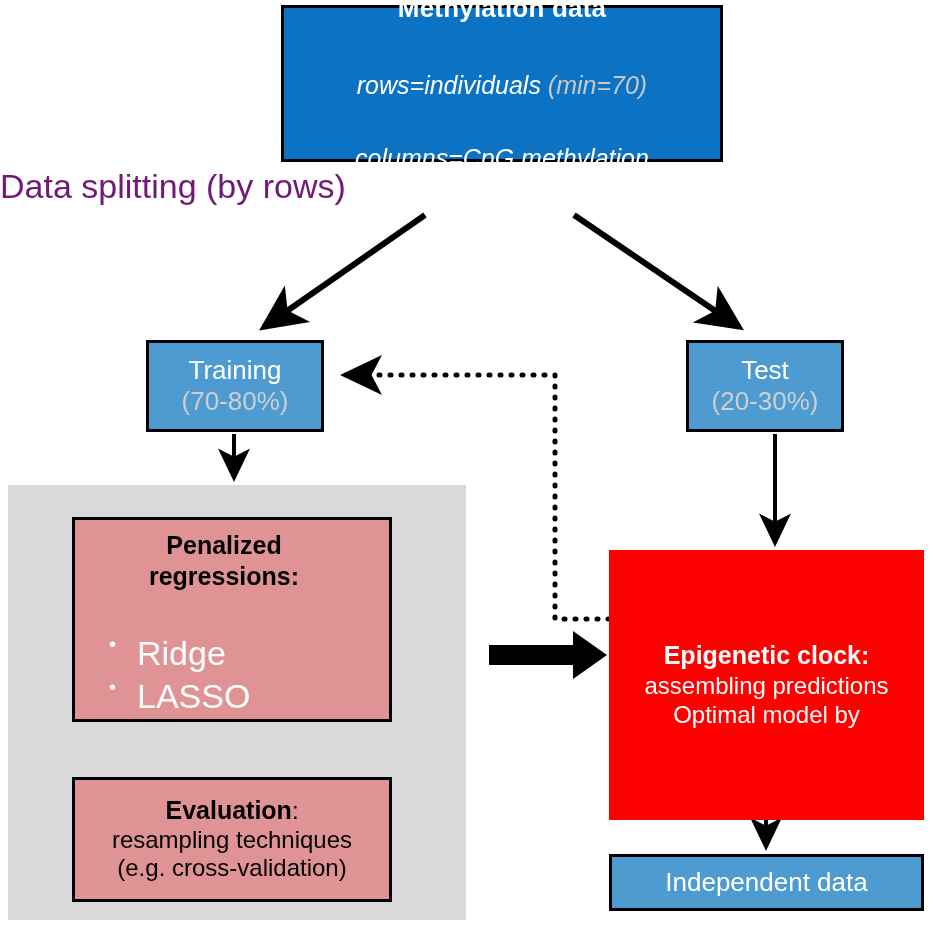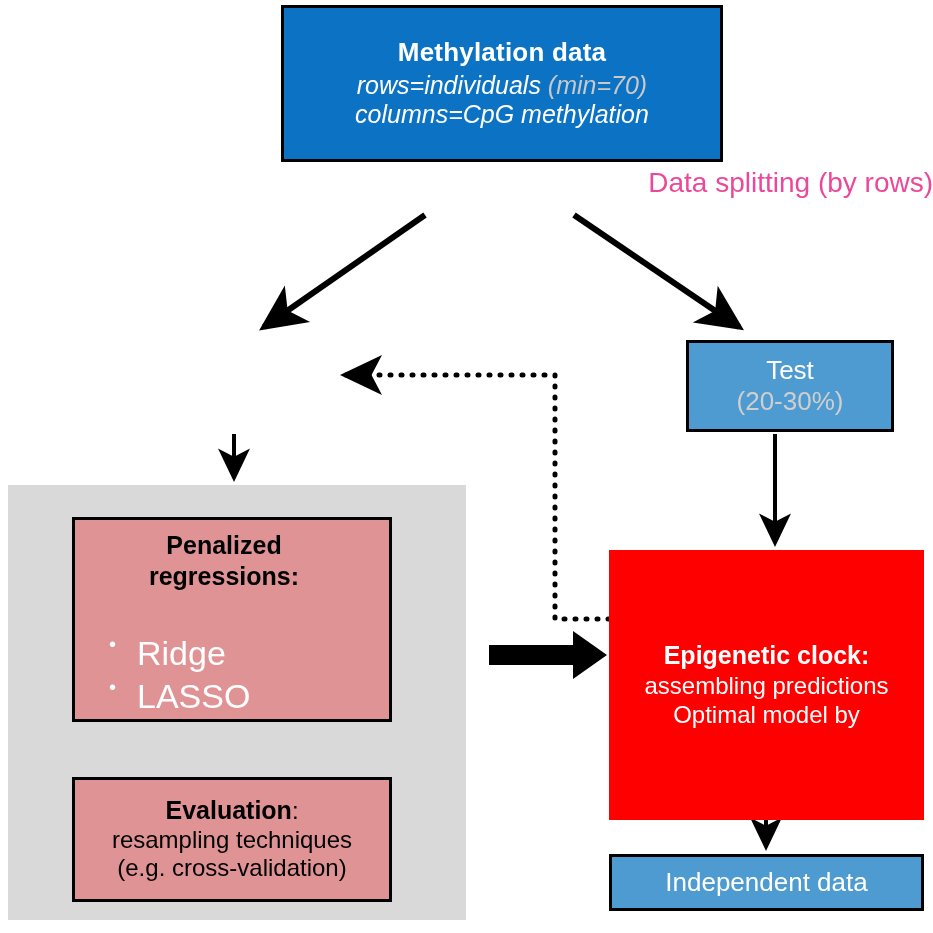--- a/index.html
+++ b/index.html
@@ -36,43 +36,44 @@
   #methylation-box .title {
     font-weight: bold;
     font-size: 26px;
     letter-spacing: 0.2px;
     margin-bottom: 3px;
   }
   #methylation-box .sub {
     font-style: italic;
     font-size: 25px;
     white-space: nowrap;
+    margin-top: 44px;
   }
   #methylation-box .dim {
     color: #C9C9C9;
   }
 
   
   #split-caption {
     position: absolute;
     left: 0; right: 0; top: 167px;
-    text-align: right;
-    font-size: 28px;
-    color: #ec4899;
+    text-align: left;
+    font-size: 34px;
+    color: #701a75;
   }
 
   
   #training-box {
     left: 146px; top: 340px; width: 178px; height: 92px;
     background: #4E9BD1;
     color: #ffffff;
     font-size: 26px;
   }
   #test-box {
-    left: 686px; top: 340px; width: 208px; height: 92px;
+    left: 686px; top: 340px; width: 158px; height: 92px;
     background: #4E9BD1;
     color: #ffffff;
     font-size: 26px;
   }
   .pct { color: #CFCFCF; }
 
   
   #model-dev-panel {
     position: absolute;
     left: 8px; top: 485px; width: 458px; height: 435px;
@@ -193,20 +194,24 @@
   </svg>
 
   <div class="box" id="methylation-box">
     <div class="title">Methylation data</div>
     <div class="sub"><span>rows=individuals</span><span class="dim"> (min=70)</span></div>
     <div class="sub">columns=CpG methylation</div>
   </div>
 
   <div id="split-caption">Data splitting  (by rows)</div>
 
+  <div class="box" id="training-box">
+    <div>Training</div>
+    <div class="pct">(70-80%)</div>
+  </div>
 
   <div class="box" id="test-box">
     <div>Test</div>
     <div class="pct">(20-30%)</div>
   </div>
 
   <div id="model-dev-panel"></div>
 
   <div class="box" id="penalized-box">
     <div class="heading">

